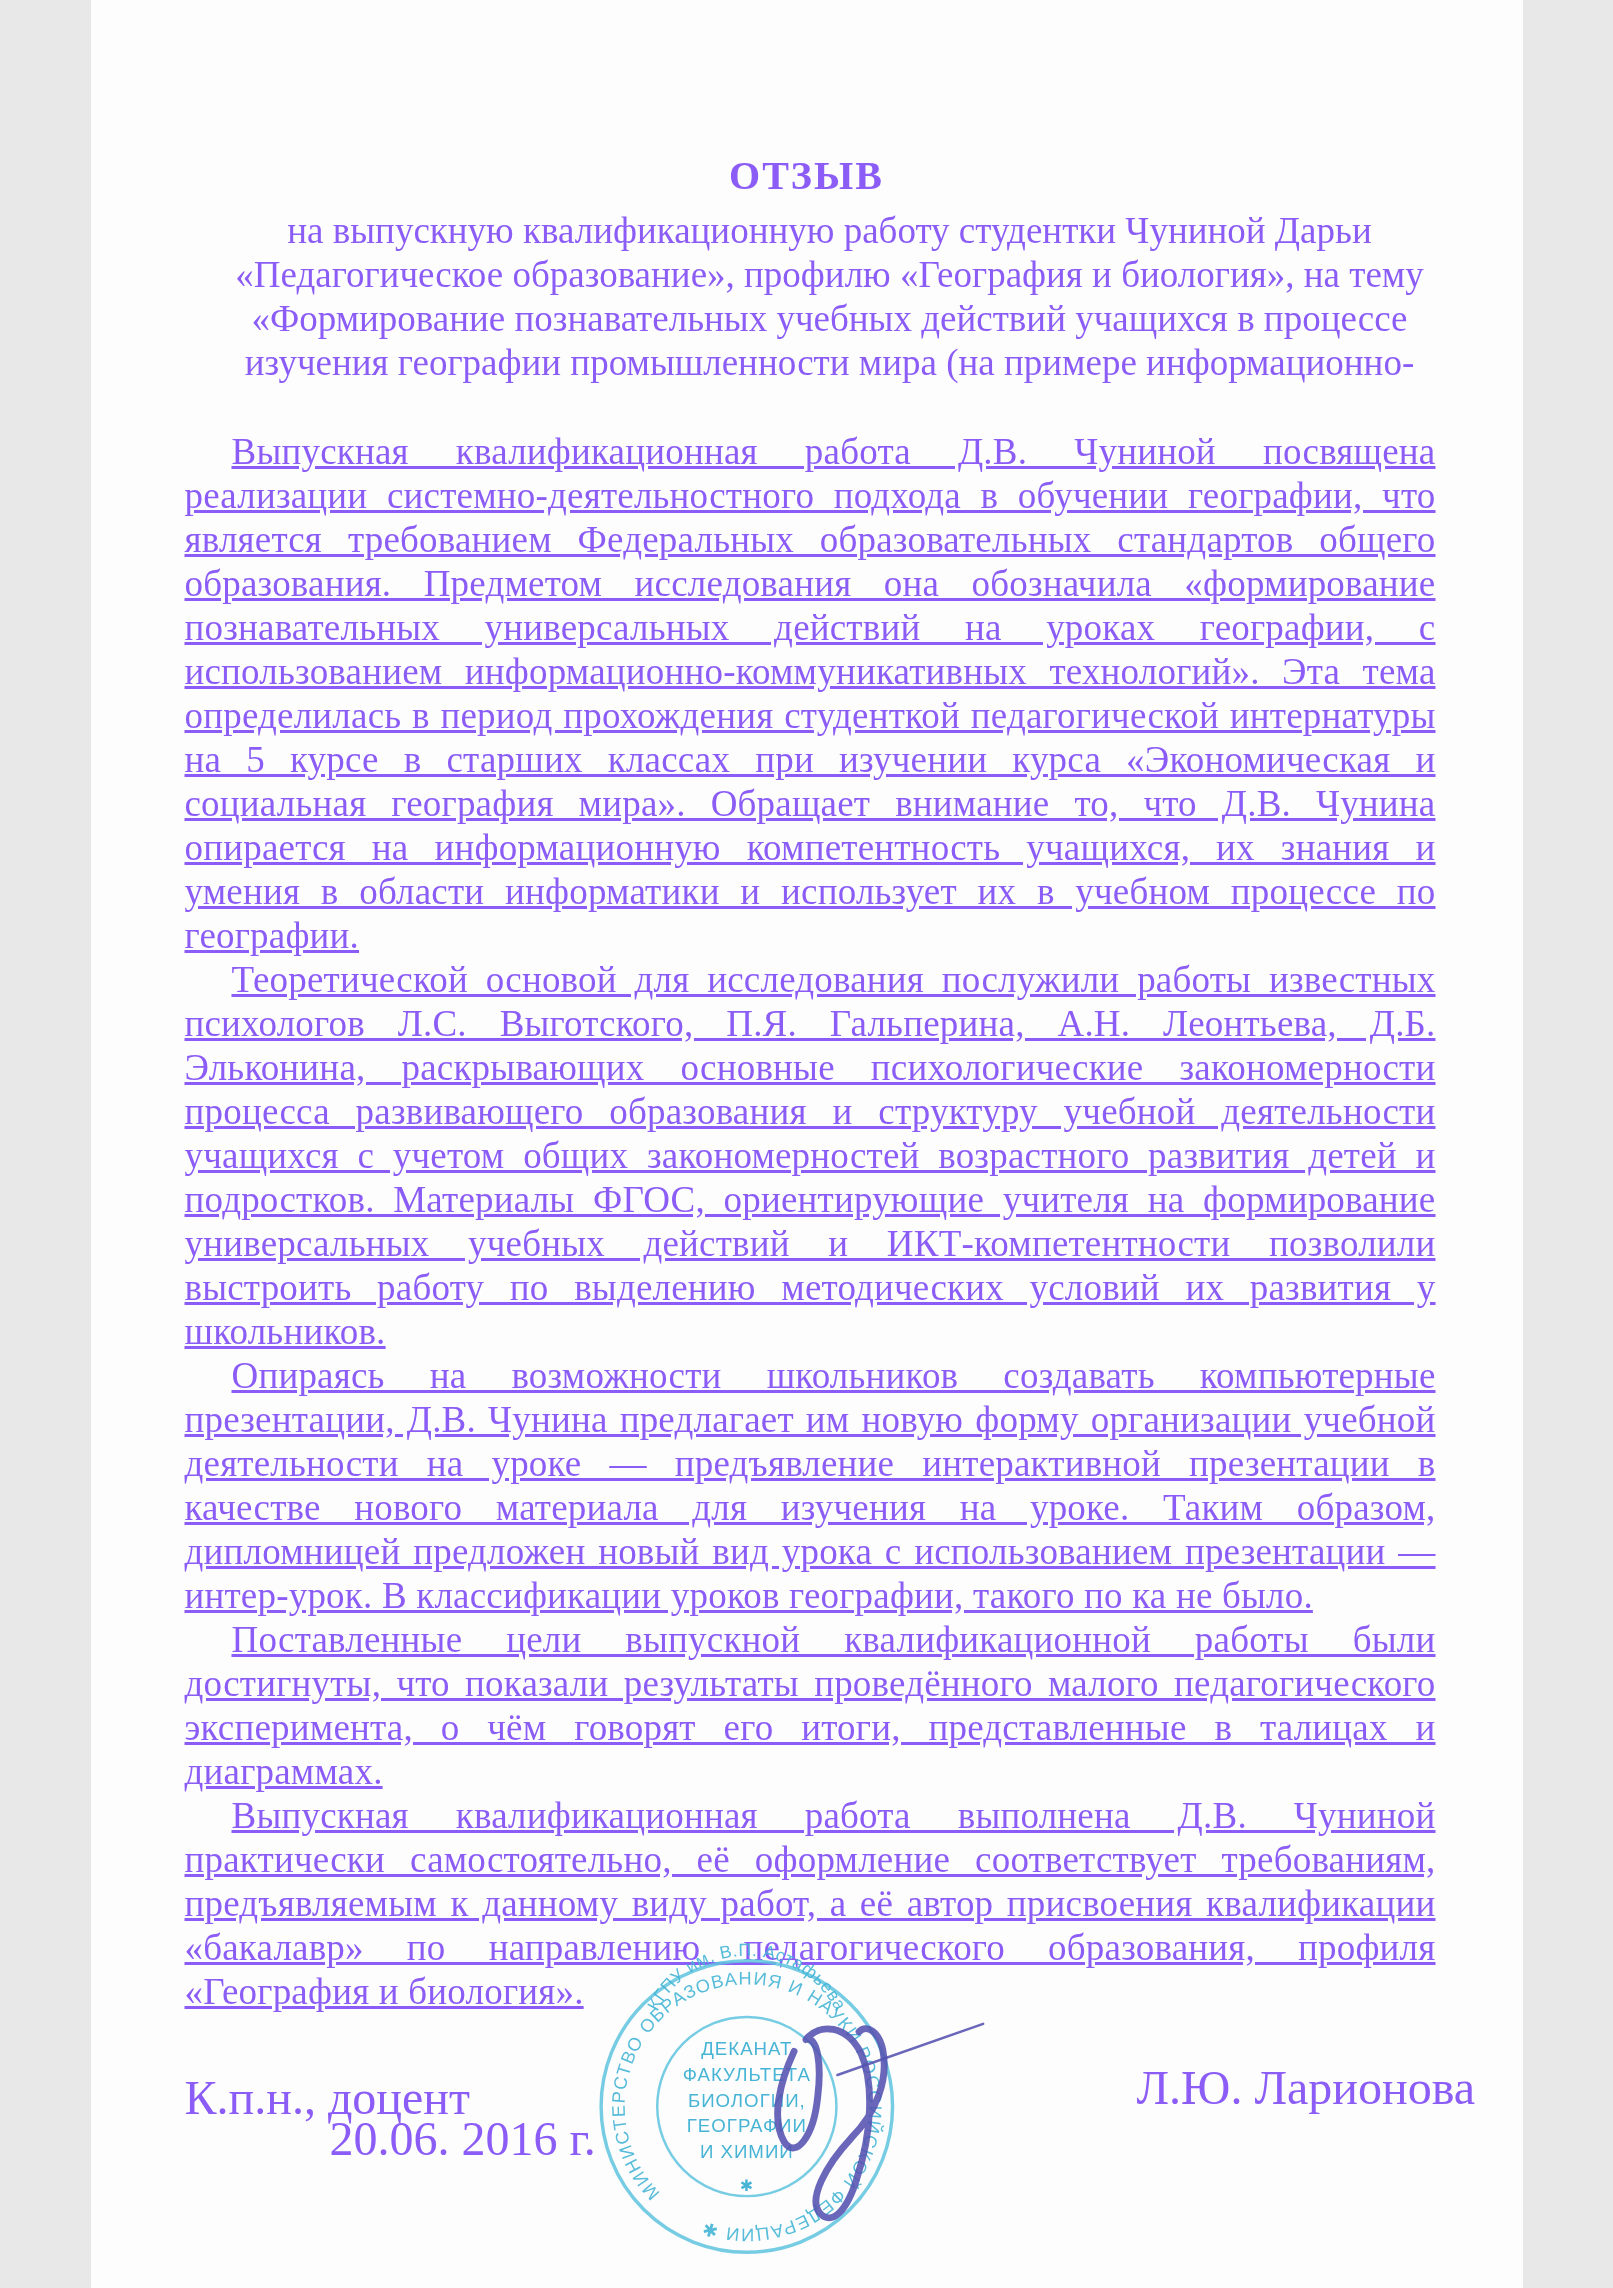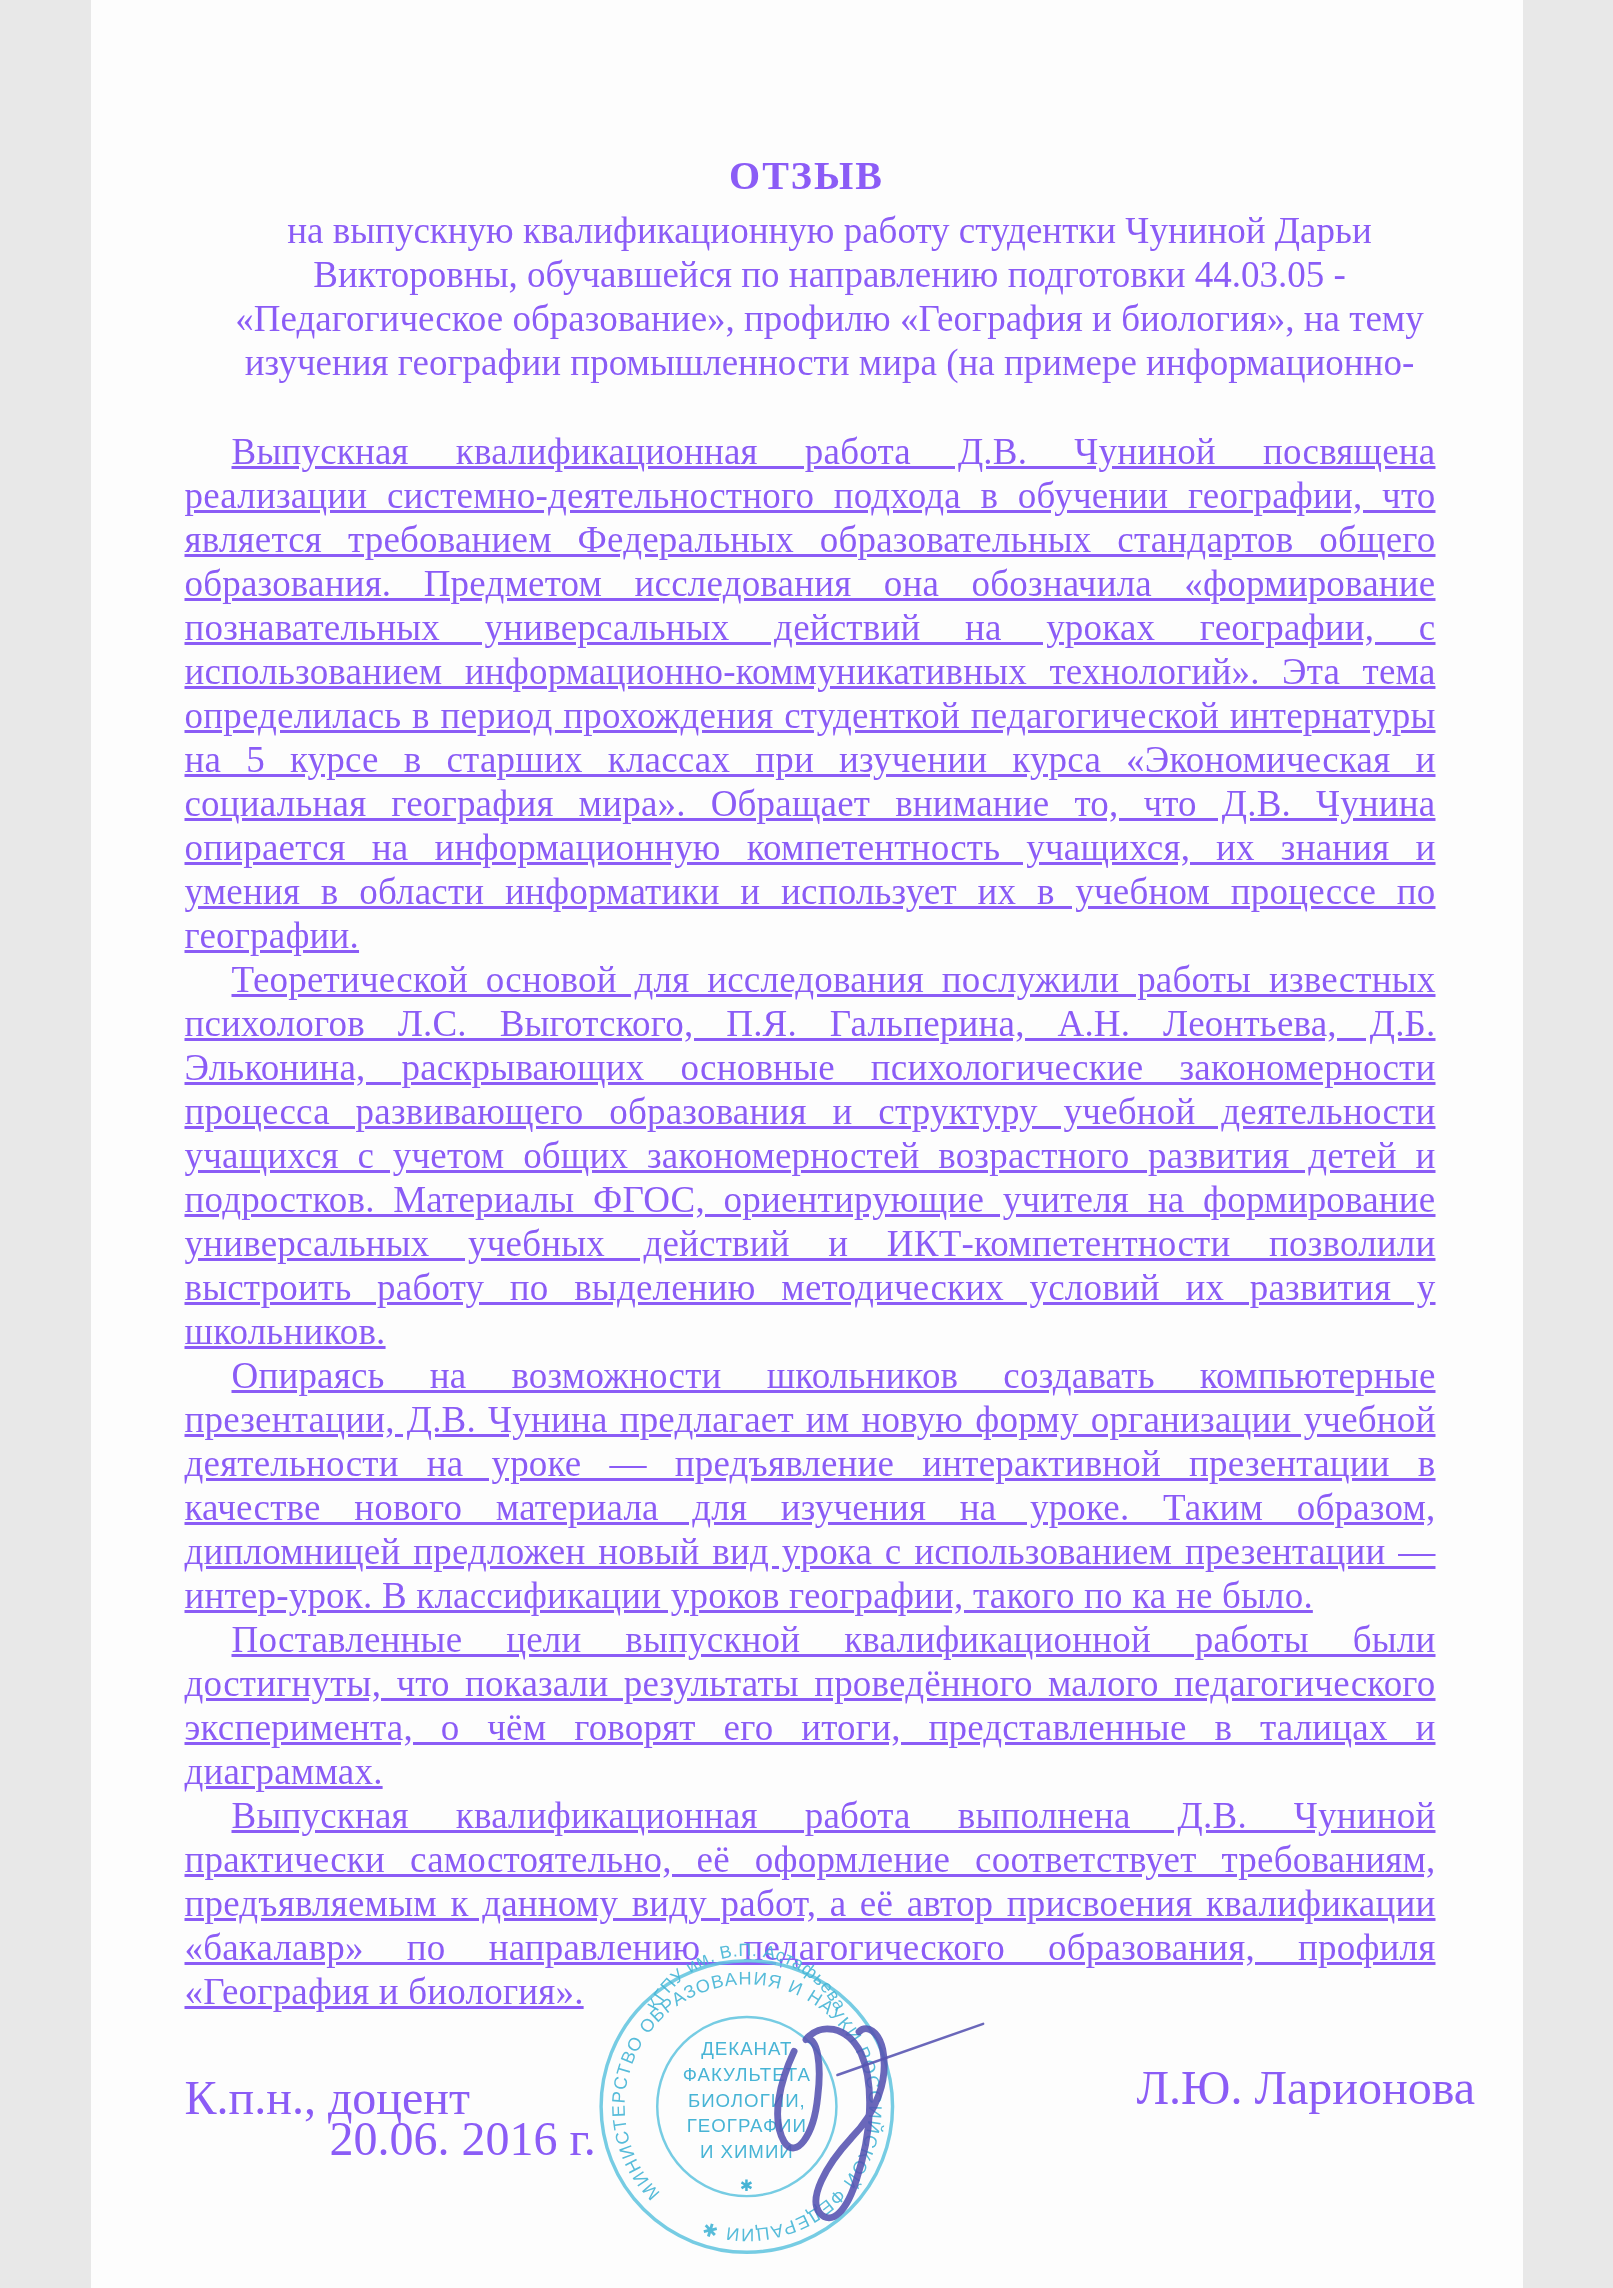--- a/index.html
+++ b/index.html
@@ -90,22 +90,22 @@
 </style>
 </head>
 <body>
 
 <div class="page">
 
   <h1 class="title">ОТЗЫВ</h1>
 
   <div class="subtitle">
     <div class="subtitle-line">на выпускную квалификационную работу студентки Чуниной Дарьи</div>
-    <div class="subtitle-line">Викторовны, обучавшейся по направлению подготовки 44.03.05 -</div>
     <div class="subtitle-line">«Педагогическое образование», профилю «География и биология», на тему</div>
+    <div class="subtitle-line">«Формирование познавательных учебных действий учащихся в процессе</div>
     <div class="subtitle-line">изучения географии промышленности мира (на примере информационно-</div>
   </div>
 
   <div class="doc-body">
     <p class="para">Выпускная квалификационная работа Д.В. Чуниной посвящена реализации системно-деятельностного подхода в обучении географии, что является требованием Федеральных образовательных стандартов общего образования. Предметом исследования она обозначила «формирование познавательных универсальных действий на уроках географии, с использованием информационно-коммуникативных технологий». Эта тема определилась в период прохождения студенткой педагогической интернатуры на 5 курсе в старших классах при изучении курса «Экономическая и социальная география мира». Обращает внимание то, что Д.В. Чунина опирается на информационную компетентность учащихся, их знания и умения в области информатики и использует их в учебном процессе по географии.</p>
     <p class="para">Теоретической основой для исследования послужили работы известных психологов Л.С. Выготского, П.Я. Гальперина, А.Н. Леонтьева, Д.Б. Эльконина, раскрывающих основные психологические закономерности процесса развивающего образования и структуру учебной деятельности учащихся с учетом общих закономерностей возрастного развития детей и подростков. Материалы ФГОС, ориентирующие учителя на формирование универсальных учебных действий и ИКТ-компетентности позволили выстроить работу по выделению методических условий их развития у школьников.</p>
     <p class="para">Опираясь на возможности школьников создавать компьютерные презентации, Д.В. Чунина предлагает им новую форму организации учебной деятельности на уроке — предъявление интерактивной презентации в качестве нового материала для изучения на уроке. Таким образом, дипломницей предложен новый вид урока с использованием презентации — интер-урок. В классификации уроков географии, такого по ка не было.</p>
     <p class="para">Поставленные цели выпускной квалификационной работы были достигнуты, что показали результаты проведённого малого педагогического эксперимента, о чём говорят его итоги, представленные в талицах и диаграммах.</p>
     <p class="para">Выпускная квалификационная работа выполнена Д.В. Чуниной практически самостоятельно, её оформление соответствует требованиям, предъявляемым к данному виду работ, а её автор присвоения квалификации «бакалавр» по направлению педагогического образования, профиля «География и биология».</p>
   </div>

